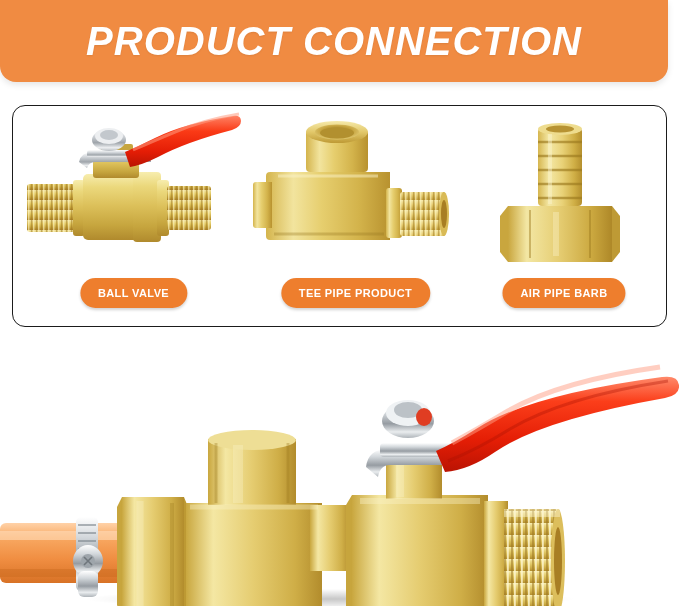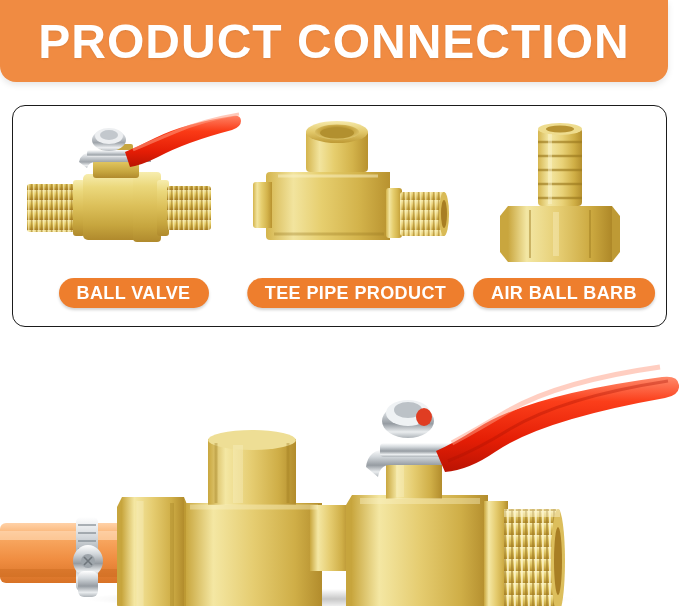--- a/index.html
+++ b/index.html
@@ -4,35 +4,35 @@
 <style>
   html,body{margin:0;padding:0;background:#ffffff;}
   body{width:679px;height:606px;position:relative;overflow:hidden;
        font-family:"Liberation Sans","DejaVu Sans",sans-serif;}
 
   
   .banner{position:absolute;left:0;top:0;width:668px;height:82px;
           background:#F08B42;border-radius:0 0 16px 16px;
           box-shadow:0 3px 6px rgba(0,0,0,.10);
           display:flex;align-items:center;justify-content:center;}
-  .banner-title{color:#FFFFFF;font-size:48px;font-weight:bold;
+  .banner-title{color:#FFFFFF;font-size:40px;font-weight:bold;font-style:italic;
                 letter-spacing:1px;white-space:nowrap;
                 text-shadow:0 1px 2px rgba(0,0,0,.08);}
 
   
   .panel{position:absolute;left:12px;top:105px;width:655px;height:222px;
          border:1.5px solid #1b1b1b;border-radius:13px;background:#fff;
          box-sizing:border-box;}
   .cell{position:absolute;top:0;height:100%;}
   .cell-img{position:absolute;left:0;right:0;top:4px;height:160px;}
   .pill{position:absolute;bottom:18px;left:50%;transform:translateX(-50%);
         background:#EE7E2D;border-radius:16px;height:30px;
         display:flex;align-items:center;justify-content:center;
         padding:0 18px;box-shadow:0 2px 3px rgba(0,0,0,.18);white-space:nowrap;}
-  .pill span{color:#fff;font-size:18px;font-weight:bold;letter-spacing:.4px;}
+  .pill span{color:#fff;font-size:11px;font-weight:bold;letter-spacing:.4px;}
 
   
   .hero{position:absolute;left:0;top:355px;width:679px;height:251px;}
 </style>
 </head>
 <body>
 
 <div class="banner">
   <div class="banner-title">PRODUCT CONNECTION</div>
 </div>
@@ -187,21 +187,21 @@
 
         <path d="M40 96 h104 v56 h-104 z" fill="url(#bb-h)"></path>
         <path d="M40 96 l-8 10 v36 l8 10 z" fill="#C9A63E"></path>
         <path d="M144 96 l8 10 v36 l-8 10 z" fill="#BE9A35"></path>
         <path d="M62 100 v48" stroke="#9C7A1E" stroke-width="2" opacity=".45"></path>
         <path d="M122 100 v48" stroke="#9C7A1E" stroke-width="2" opacity=".45"></path>
         <path d="M88 102 v44" stroke="#FBF2C6" stroke-width="6" opacity=".4"></path>
       </svg>
     </div>
     <div class="pill">
-      <span>AIR BALL BARB</span>
+      <span>AIR PIPE BARB</span>
     </div>
   </div>
 </div>
 
 <div class="hero">
   <svg viewBox="0 0 679 251" width="679" height="251">
     <defs>
       <linearGradient id="hose" x1="0" y1="0" x2="0" y2="1">
         <stop offset="0%" stop-color="#FFD2A8"></stop>
           <stop offset="25%" stop-color="#F8A861"></stop>

